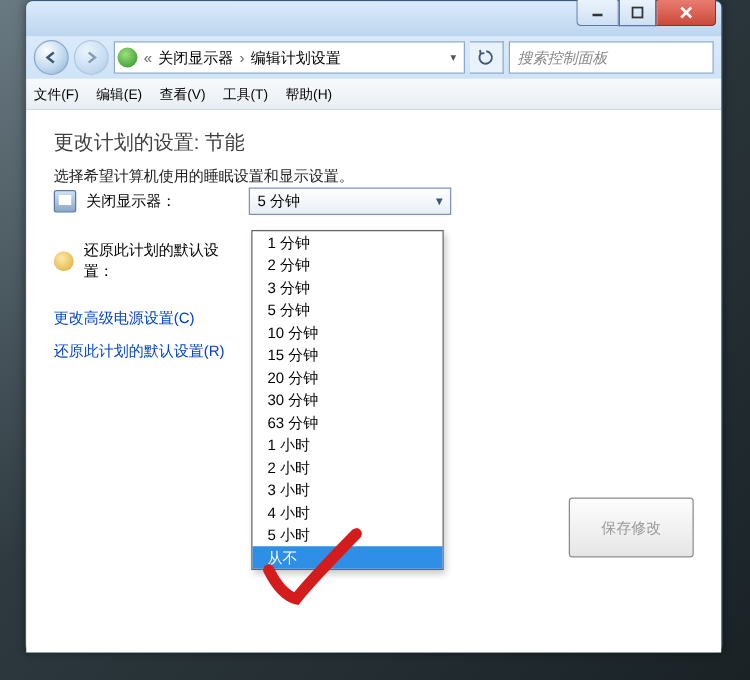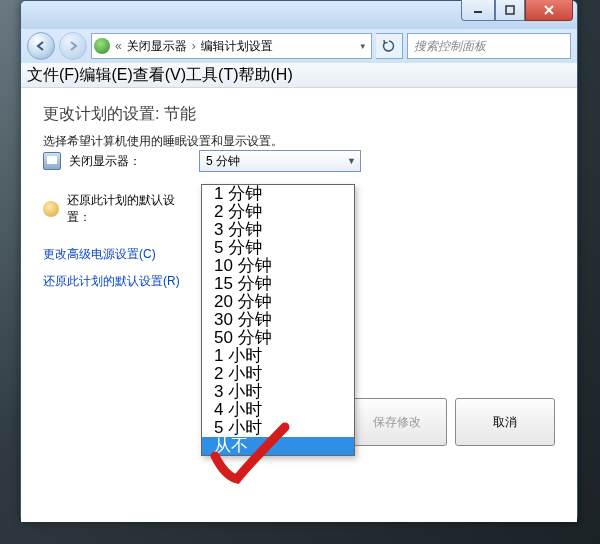--- a/index.html
+++ b/index.html
@@ -30,21 +30,21 @@
     padding:0 2px;gap:2px;}
   .bc-icon{width:16px;height:16px;background:radial-gradient(circle at 40% 35%,#9be27a,#2e8a2e);border-radius:50%;}
   .bc-sep{color:#666;padding:0 3px;}
   .bc-drop{color:#555;font-size:9px;padding:0 4px;}
   .refresh{width:26px;height:24px;border:1px solid #8aa9c8;border-left:none;background:#eaf3fc;
     display:flex;align-items:center;justify-content:center;}
   .search{width:150px;height:24px;border:1px solid #8aa9c8;background:#fff;color:#888;
     padding:0 6px;display:flex;align-items:center;font-style:italic;}
   
   .menubar{height:24px;background:linear-gradient(#f7fafc,#e8eef5);border-bottom:1px solid #d0d8e0;
-    display:flex;align-items:center;padding:0 6px;font-size:16px;}
+    display:flex;align-items:center;padding:0 6px;gap:14px;font-size:11px;}
   .menubar span{cursor:default;}
   
   .content{padding:16px 22px;position:relative;background:#fff;height:calc(100% - 28px - 34px - 24px);
     box-sizing:border-box;}
   .h1{font-size:16px;color:#404040;margin-bottom:8px;}
   .sub{color:#222;}
   .row{display:flex;align-items:center;margin-bottom:20px;}
   .row .icon{width:16px;height:16px;margin-right:8px;}
   .row .lbl{width:130px;}
   .icon.display{background:linear-gradient(#cfe0f3,#8aa9c8);border:1px solid #5a7aa0;border-radius:2px;position:relative;}
@@ -54,21 +54,21 @@
     display:flex;align-items:center;justify-content:space-between;padding:0 4px 0 6px;font-size:12px;}
   .combo .arrow{font-size:9px;color:#3a5a78;}
   .link{color:#0645c8;margin:10px 0;cursor:default;}
   .btnrow{position:absolute;right:22px;top:310px;display:flex;gap:8px;}
   .btn{min-width:74px;height:22px;border:1px solid #8a8a8a;background:linear-gradient(#fdfdfd,#e6e6e6);
     display:flex;align-items:center;justify-content:center;padding:12px 12px;font-size:12px;border-radius:3px;}
   .btn.disabled{color:#9a9a9a;}
   
   .dropdown{position:absolute;left:180px;top:183px;width:152px;border:1px solid #666;background:#fff;
     box-shadow:2px 3px 6px rgba(0,0,0,.25);z-index:10;}
-  .dropdown .opt{padding:1px 12px;font-size:17px;line-height:16px;}
+  .dropdown .opt{padding:1px 12px;font-size:12px;line-height:16px;}
   .dropdown .opt.sel{background:#2f8fe7;color:#fff;}
   
   .checkmark{position:absolute;left:186px;top:420px;z-index:20;pointer-events:none;}
 </style>
 </head>
 <body>
 
 <div class="screen">
   <div class="window">
 
@@ -147,34 +147,33 @@
       <div class="row">
         <div class="icon sleep"></div>
         <div class="lbl">还原此计划的默认设置：</div>
       </div>
 
       <div class="link">更改高级电源设置(C)</div>
       <div class="link">还原此计划的默认设置(R)</div>
 
       <div class="btnrow">
         <div class="btn disabled">保存修改</div>
-        <div class="btn">取消</div>
       </div>
     </div>
 
     <div class="dropdown" id="dd">
         <div class="opt">1 分钟</div>
         <div class="opt">2 分钟</div>
         <div class="opt">3 分钟</div>
         <div class="opt">5 分钟</div>
         <div class="opt">10 分钟</div>
         <div class="opt">15 分钟</div>
         <div class="opt">20 分钟</div>
         <div class="opt">30 分钟</div>
-        <div class="opt">50 分钟</div>
+        <div class="opt">63 分钟</div>
         <div class="opt">1 小时</div>
         <div class="opt">2 小时</div>
         <div class="opt">3 小时</div>
         <div class="opt">4 小时</div>
         <div class="opt">5 小时</div>
         <div class="opt sel">从不</div>
       </div>
 
     <svg class="checkmark" width="90" height="70">
       <path d="M8 35 Q18 55 30 58 Q40 45 78 6" fill="none" stroke="#d41c1c" stroke-width="9" stroke-linecap="round"></path>

